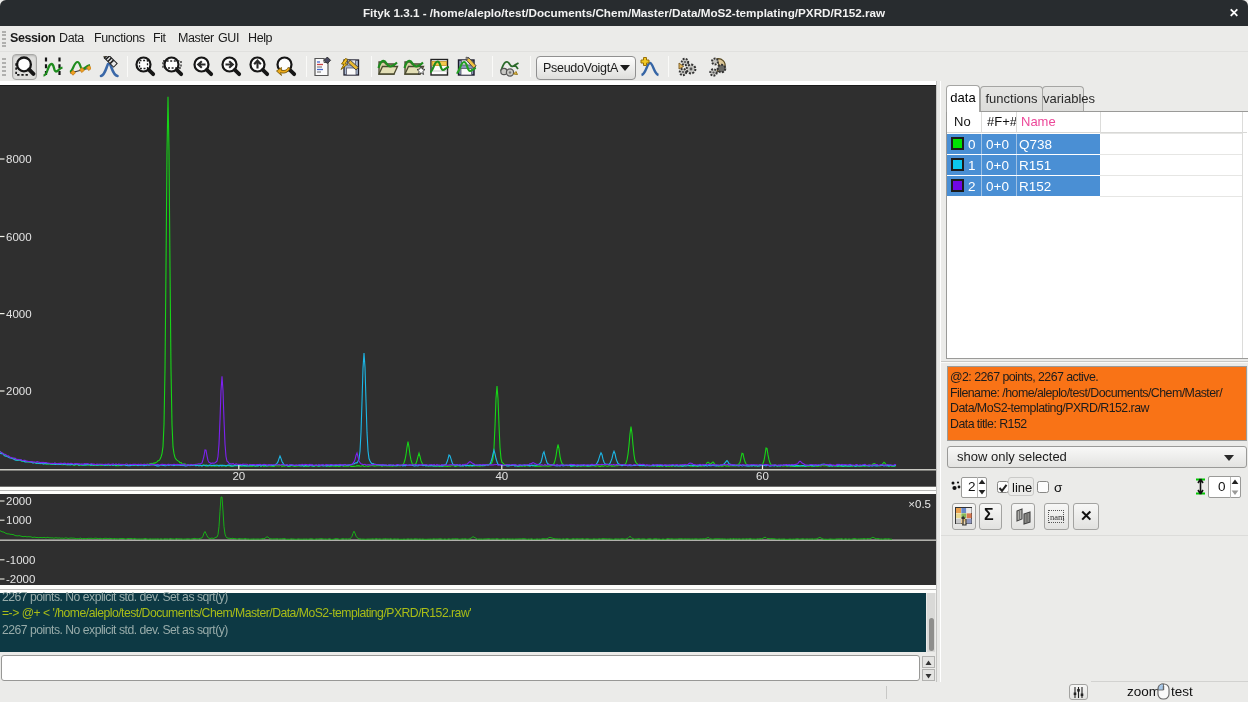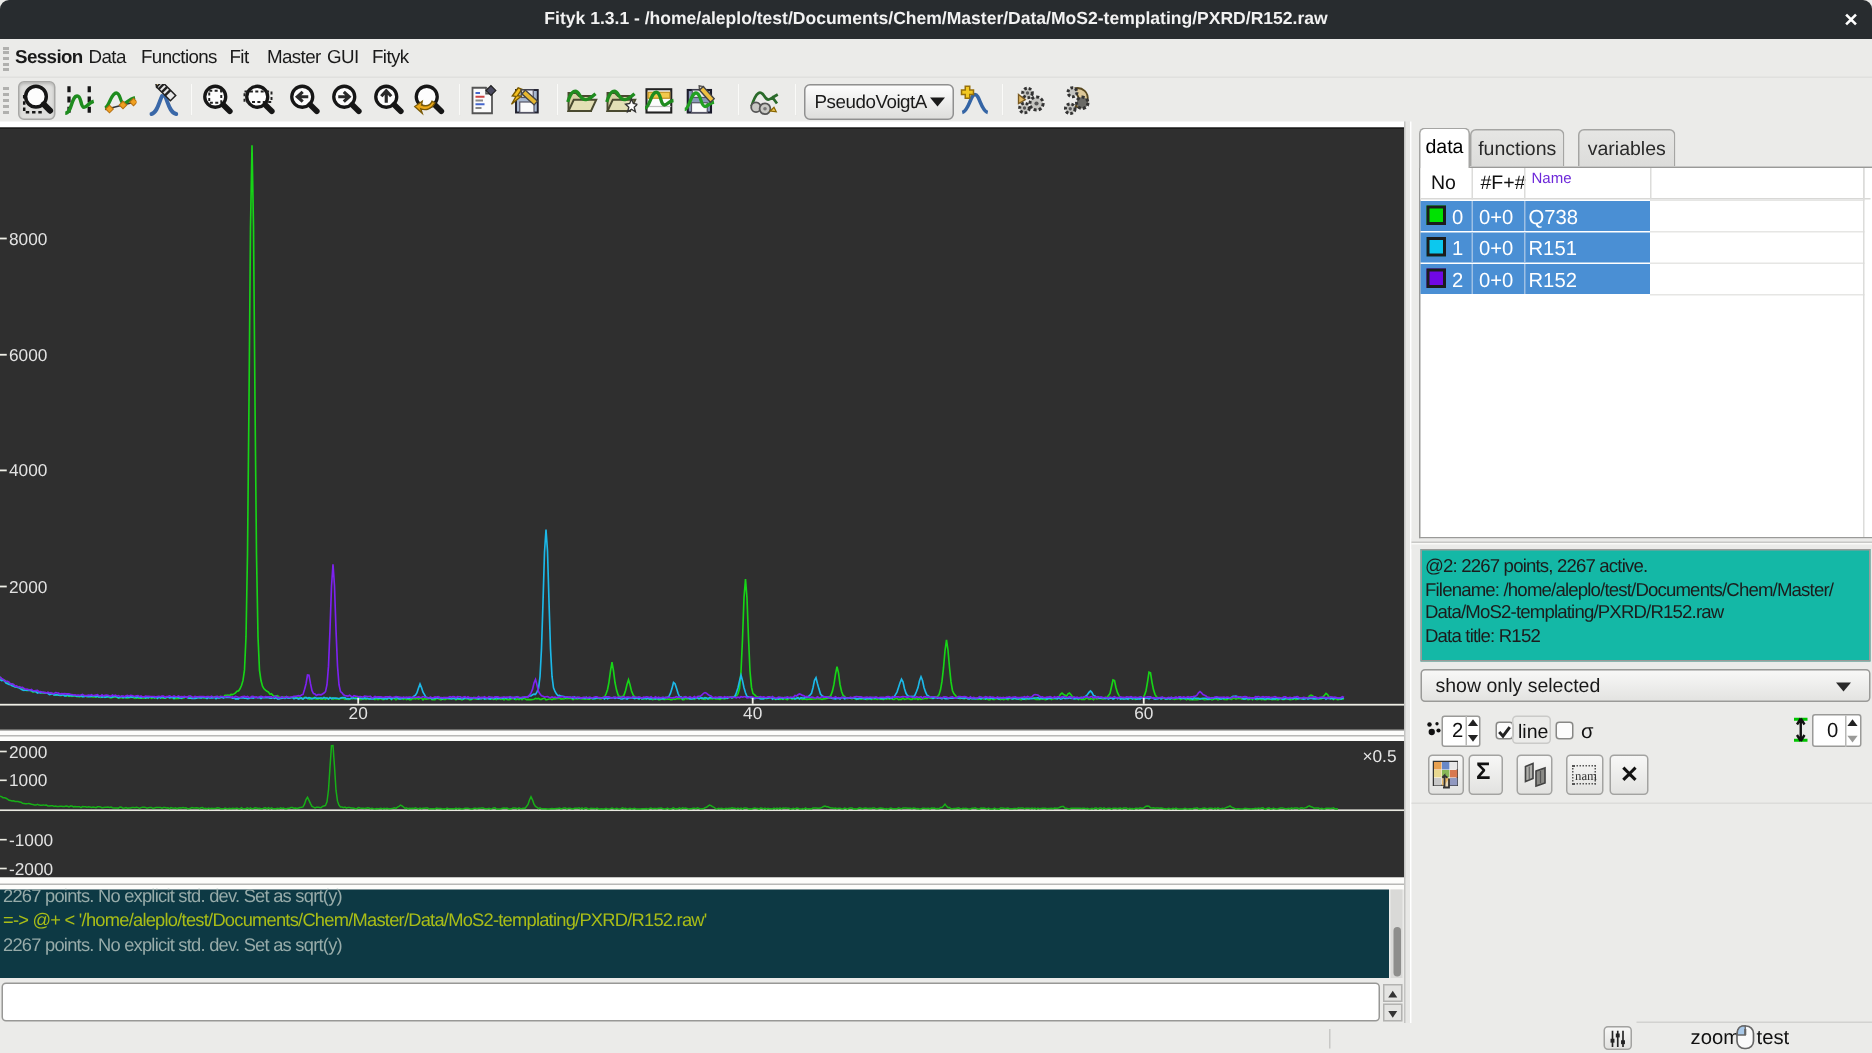--- a/index.html
+++ b/index.html
@@ -31,21 +31,21 @@
 #conthumb { left:929px; top:618px; width:5px; height:33px; background:#8e8e8c; border-radius:3px; }
 #inputbox { left:1px; top:655px; width:919px; height:26px; background:#fff; border:1px solid #989896; border-radius:3px; }
 #inspin { left:922px; top:656px; width:13px; height:25px; }
 
 #vsplit { left:936px; top:81px; width:5px; height:601px; background:#e8e8e6; border-left:1px solid #c4c4c2; border-right:1px solid #ffffff; }
 
 #tabs { left:941px; top:85px; width:307px; height:26px; }
 .tab { position:absolute; top:1px; height:25px; font-size:13px; line-height:24px; text-align:center; border:1px solid #a5a5a3; border-bottom:none; border-radius:4px 4px 0 0; background:linear-gradient(#e6e6e4,#dcdcda); color:#2a2a2a; }
 .tab.active { top:0; height:27px; background:#ffffff; color:#000; z-index:3; }
 #dtable { left:946px; top:111px; width:302px; height:248px; background:#fff; border:1px solid #9a9a98; border-right:none; }
-#infobox { left:947px; top:366px; width:300px; height:75px; background:#14b8a6; border:1px solid #9a9a98; font-size:12.4px; color:#1c1c1c; padding:3px 0 0 2px; line-height:15.5px; white-space:nowrap; overflow:hidden; letter-spacing:-0.55px; }
+#infobox { left:947px; top:366px; width:300px; height:75px; background:#f97316; border:1px solid #9a9a98; font-size:12.4px; color:#1c1c1c; padding:3px 0 0 2px; line-height:15.5px; white-space:nowrap; overflow:hidden; letter-spacing:-0.55px; }
 #combo { left:947px; top:446px; width:300px; height:22px; background:linear-gradient(#f8f8f7,#e3e3e1); border:1px solid #9a9a98; border-radius:3px; font-size:13px; color:#1a1a1a; line-height:20px; padding-left:9px; }
 #combo .arr { position:absolute; right:12px; top:8px; width:0; height:0; border-left:5px solid transparent; border-right:5px solid transparent; border-top:6px solid #2a2a2a; }
 
 .spinbox { position:absolute; background:#fff; border:1px solid #9a9a98; border-radius:2px; }
 .pbtn { position:absolute; background:linear-gradient(#f7f7f6,#e2e2e0); border:1px solid #a3a3a1; border-radius:3px; }
 #panelline { left:941px; top:535px; width:307px; height:1px; background:#dcdcda; }
 
 #statvline { left:886px; top:686px; width:1px; height:13px; background:#c8c8c6; }
 #stathline { left:1091px; top:681px; width:157px; height:1px; background:#d2d2d0; }
 </style>
@@ -56,21 +56,21 @@
     <div id="closex" class="abs">✕</div>
   </div>
 <div id="menubar" class="abs">
 <div class="grip" style="left:2px; top:5px; height:16px;"></div>
 <span class="menuitem" style="left:10px;font-weight:bold;">Session</span>
 <span class="menuitem" style="left:59px;">Data</span>
 <span class="menuitem" style="left:94px;">Functions</span>
 <span class="menuitem" style="left:153px;">Fit</span>
 <span class="menuitem" style="left:178px;">Master</span>
 <span class="menuitem" style="left:218px;">GUI</span>
-<span class="menuitem" style="left:248px;">Fityk</span>
+<span class="menuitem" style="left:248px;">Help</span>
 </div>
 <div id="toolbar" class="abs">
 <div class="grip" style="left:2px; top:6px; height:18px;"></div>
 
 </div>
 <div class="abs" style="left:12px;top:54px;width:25px;height:26px;background:#dededc;border:1px solid #a8a8a6;border-radius:4px;box-shadow:inset 0 1px 2px rgba(0,0,0,0.18)"></div>
 <svg class="abs" style="left:13px;top:55px" width="23" height="23" viewBox="0 0 22 22">
     <path d="M3 8 L3 19 L15 19" fill="none" stroke="#161616" stroke-width="1.6" stroke-dasharray="2.2,1.8"></path>
     <circle cx="10.5" cy="9" r="6.6" fill="#fdfdfd" stroke="#161616" stroke-width="2.2"></circle>
     <line x1="15.5" y1="14" x2="19.5" y2="18" stroke="#161616" stroke-width="3.8" stroke-linecap="round"></line>
@@ -273,27 +273,27 @@
     </svg>
     <div class="abs" style="left:0;top:13px;width:13px;height:12px;background:#e4e4e2;border:1px solid #b2b2b0"></div>
     <svg class="abs" style="left:3px;top:16.5px" width="7" height="6" viewBox="0 0 7 6">
       <path d="M3.5 5.5 L6.5 1 L0.5 1 Z" fill="#333"></path>
     </svg>
   </div>
 <div id="vsplit" class="abs"></div>
 <div id="tabs" class="abs">
 <div class="tab active" style="left:5px; width:34px;">data</div>
 <div class="tab" style="left:39px; width:63px;">functions</div>
-<div class="tab" style="left:111px; width:65px;">variables</div>
+<div class="tab" style="left:101px; width:42px;">variables</div>
 </div>
 <div id="dtable" class="abs">
     <div class="abs" style="left:0;top:0;width:300px;height:21px;border-bottom:1px solid #d8d8d6;background:#fff"></div>
     <div class="abs" style="left:7px;top:2px;font-size:13px;color:#111">No</div>
     <div class="abs" style="left:40px;top:2px;font-size:13px;color:#111">#F+#</div>
-    <div class="abs" style="left:74px;top:2px;font-size:10px;color:#6d28d9">Name</div>
+    <div class="abs" style="left:74px;top:2px;font-size:13px;color:#ec4899">Name</div>
     <div class="abs" style="left:34px;top:0;width:1px;height:21px;background:#dcdcda"></div>
     <div class="abs" style="left:69px;top:0;width:1px;height:21px;background:#dcdcda"></div>
     <div class="abs" style="left:153px;top:0;width:1px;height:21px;background:#dcdcda"></div>
     <div class="abs" style="left:295px;top:0;width:1px;height:21px;background:#dcdcda"></div>
     <div class="abs" style="left:0px;top:22px;width:153px;height:19.6px;background:#4a8fd4"></div>
     <div class="abs" style="left:34px;top:22px;width:1px;height:19.6px;background:#9dc0e4"></div>
     <div class="abs" style="left:69px;top:22px;width:1px;height:19.6px;background:#9dc0e4"></div>
     <div class="abs" style="left:4px;top:25px;width:13px;height:13px;background:#00e202;border:2px solid #1c1c1c"></div>
     <div class="abs" style="left:21px;top:24.5px;font-size:13.5px;color:#fff">0</div>
     <div class="abs" style="left:39px;top:24.5px;font-size:13.5px;color:#fff">0+0</div>

